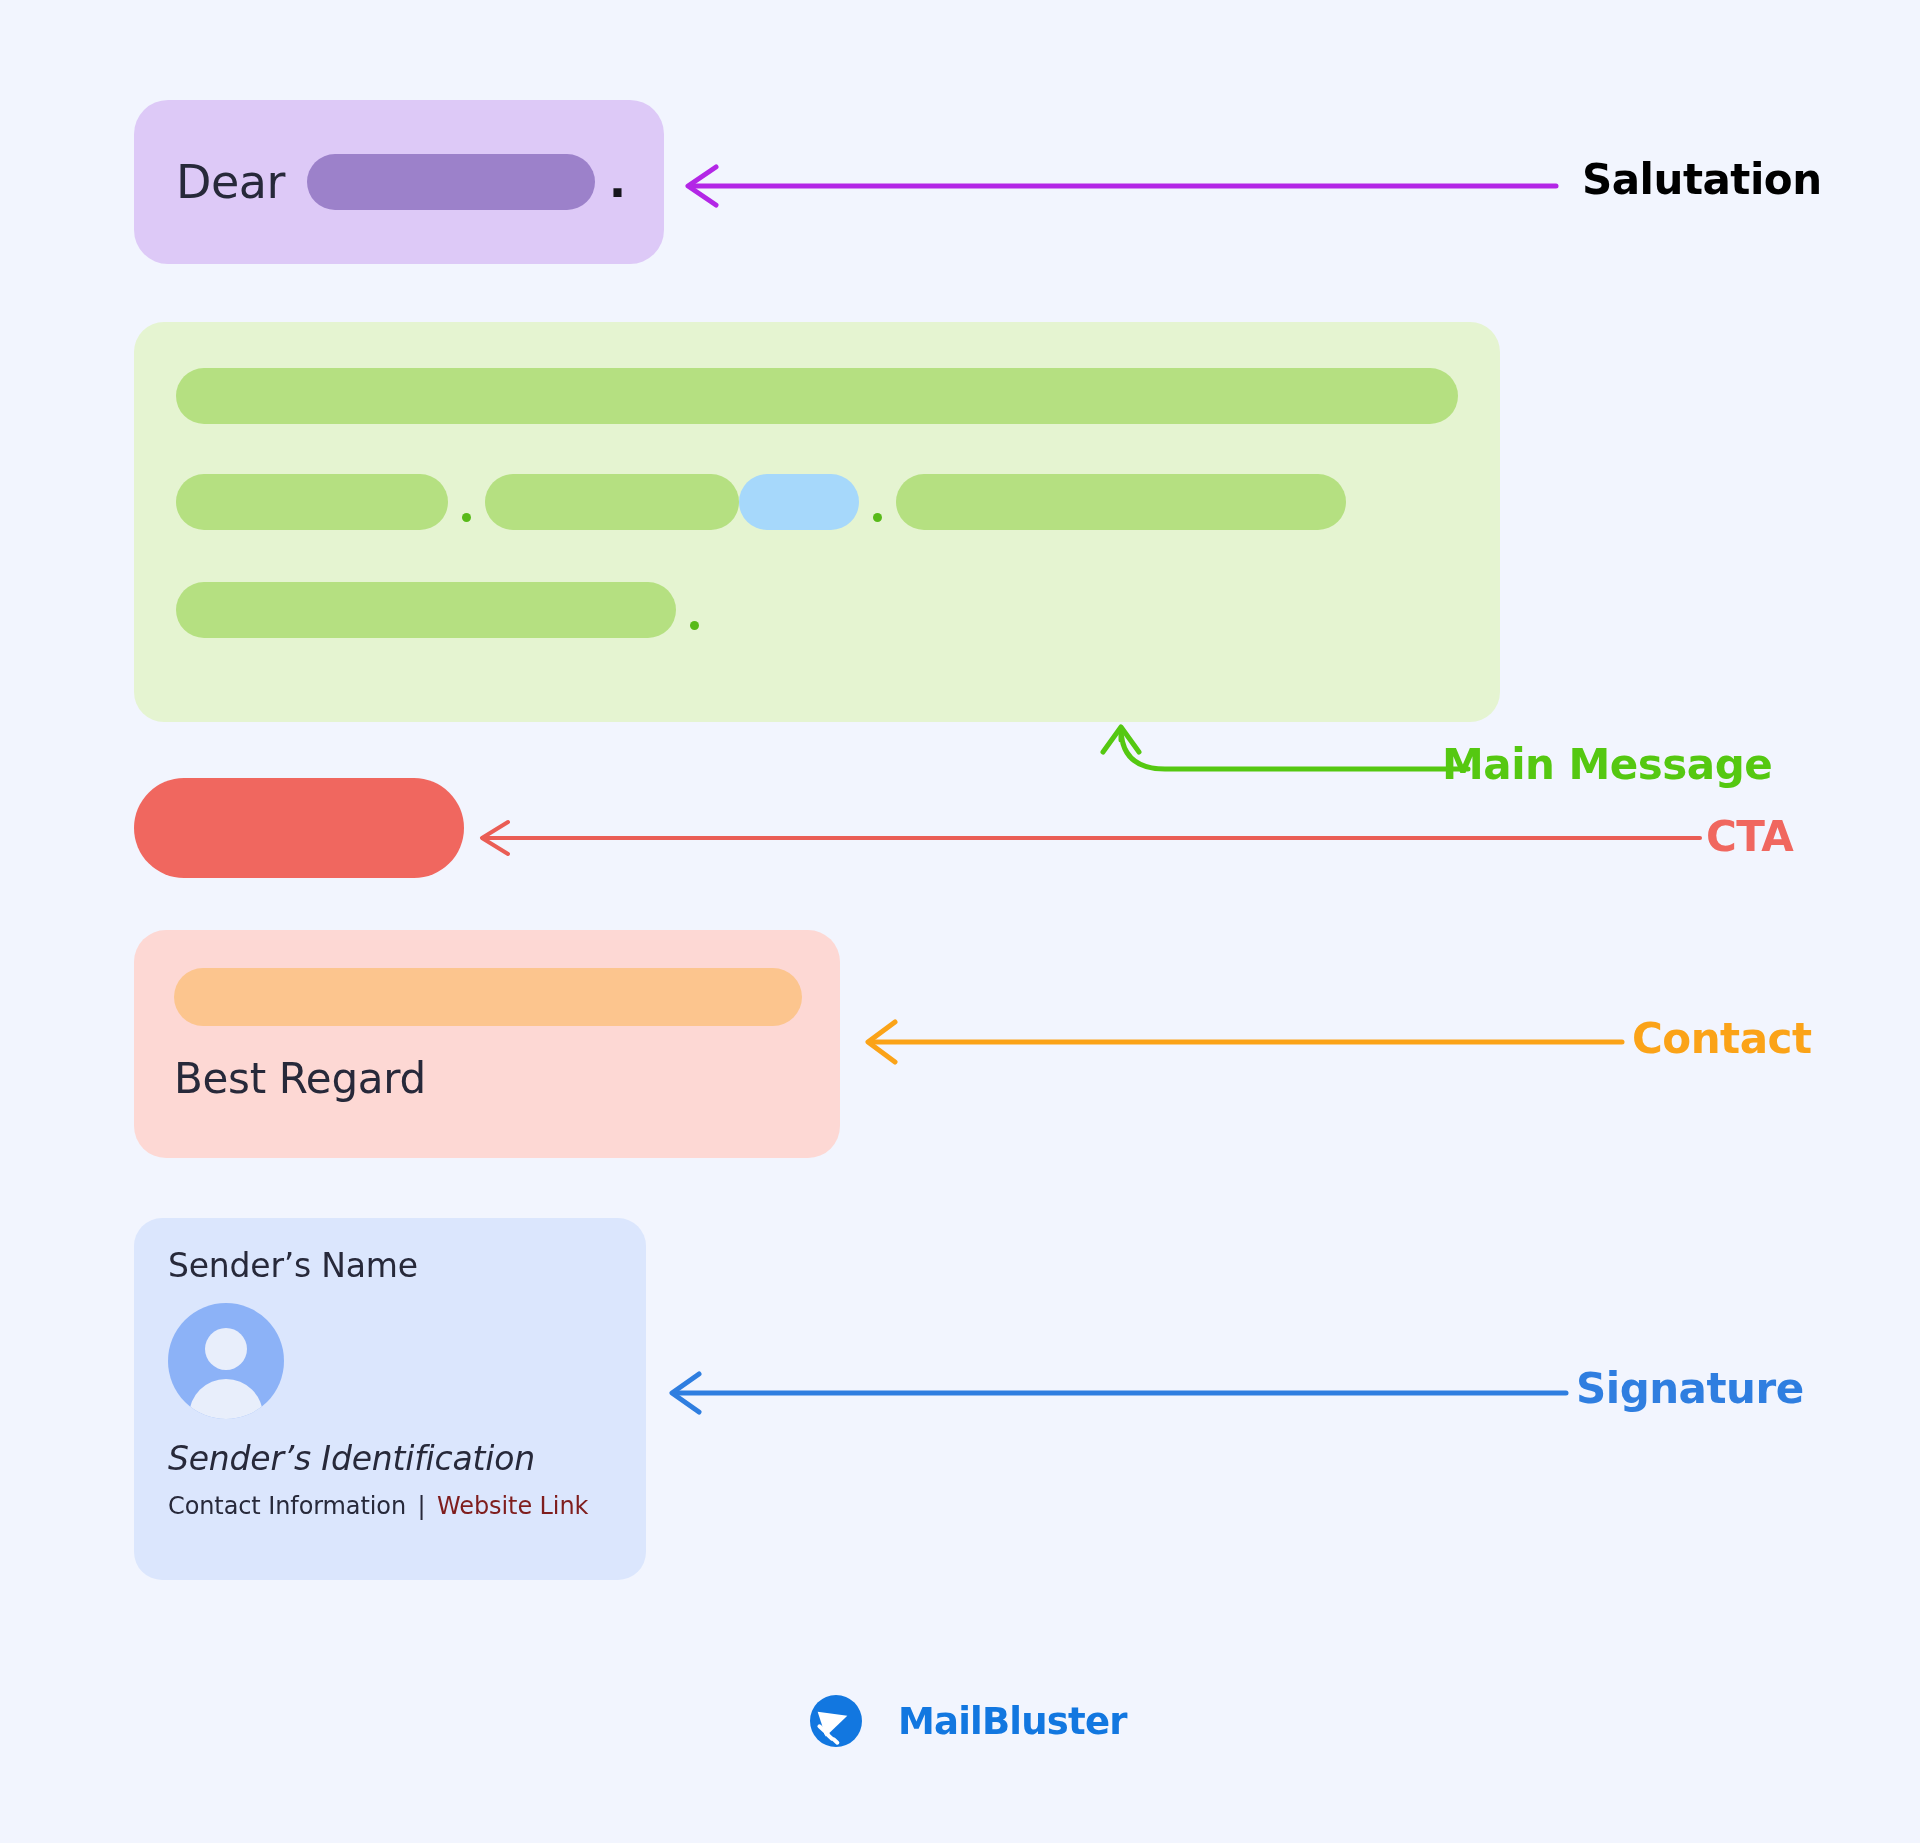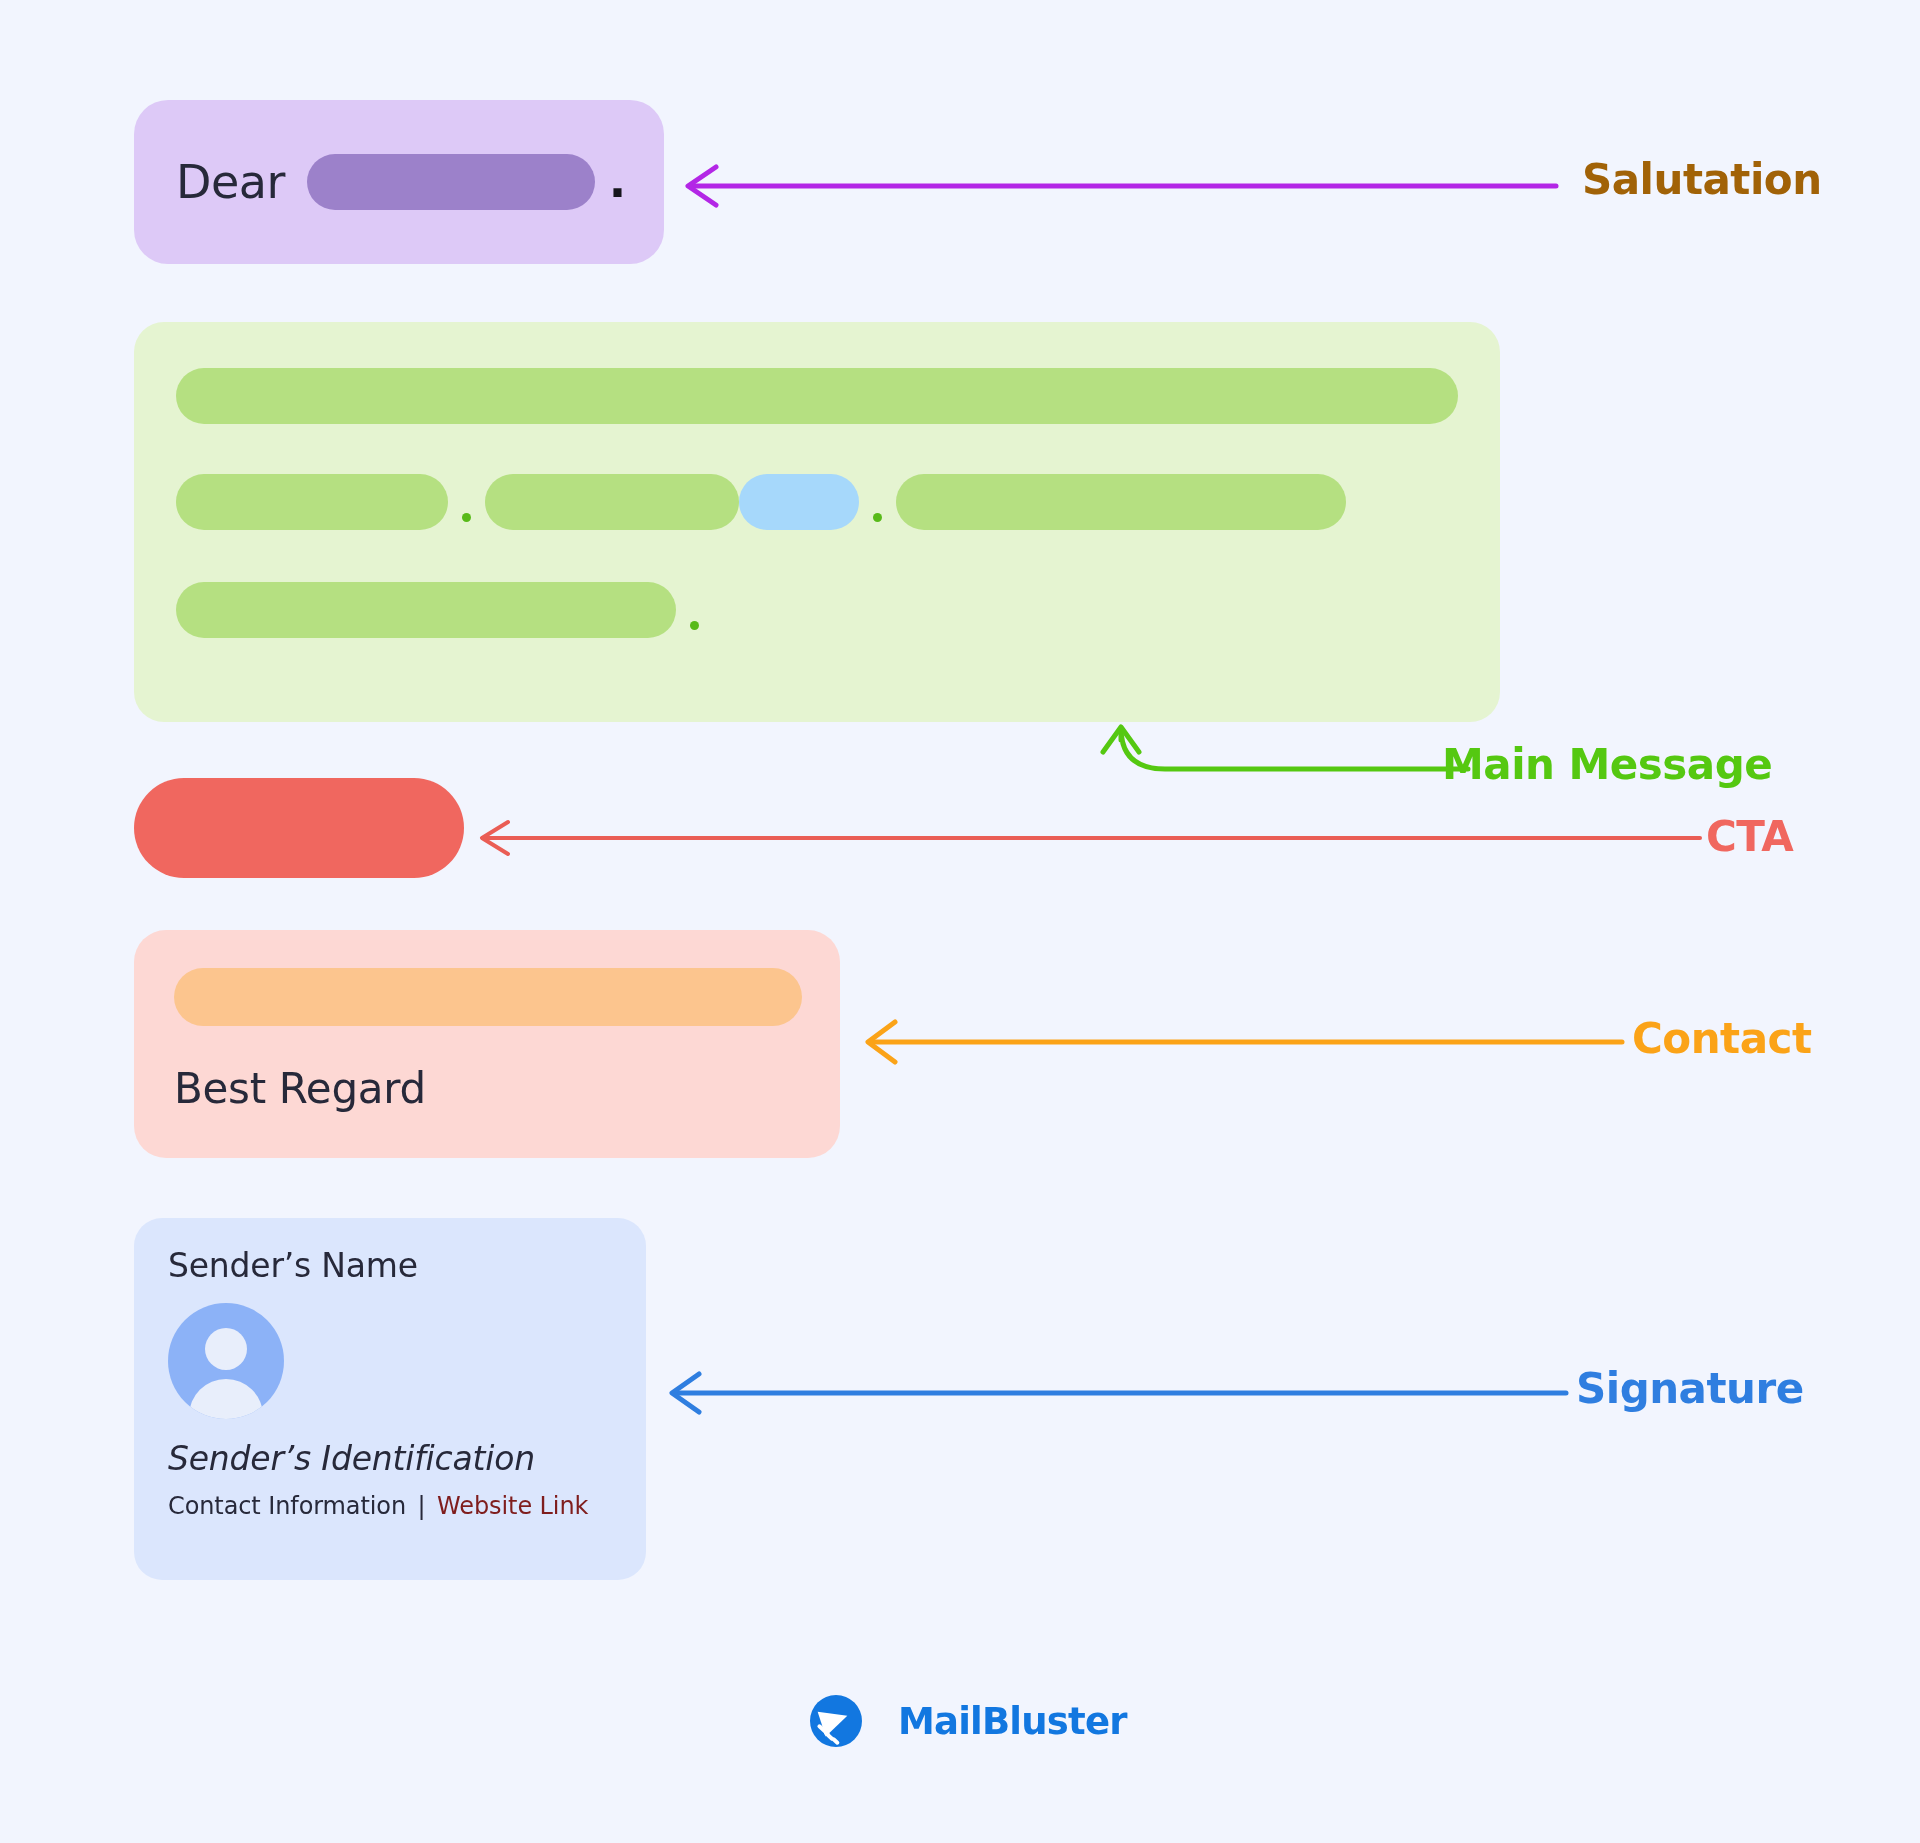--- a/index.html
+++ b/index.html
@@ -124,21 +124,21 @@
   }
   .closing-bar {
     width: 628px;
     height: 58px;
     background: #fcc58e;
     border-radius: 29px;
   }
   .best-regard {
     font-size: 42px;
     color: #27293a;
-    margin-top: 38px;
+    margin-top: 28px;
     font-family: "DejaVu Sans", "Liberation Sans", sans-serif;
     letter-spacing: -0.3px;
   }
 
   
   .signature-block {
     left: 134px;
     top: 1218px;
     width: 512px;
     height: 362px;
@@ -195,21 +195,21 @@
   .website-link { color: #7f1d1d; margin-top: 20px; }
 
   
   .label {
     position: absolute;
     font-weight: 700;
     font-family: "DejaVu Sans", "Liberation Sans", sans-serif;
     white-space: nowrap;
     letter-spacing: -0.5px;
   }
-  .label-salutation { left: 1582px; top: 155px;  font-size: 42px; color: #a16207; }
+  .label-salutation { left: 1582px; top: 155px;  font-size: 42px; color: #000000; }
   .label-main       { left: 1442px; top: 740px;  font-size: 42px; color: #55c811; }
   .label-cta        { left: 1706px; top: 812px;  font-size: 42px; color: #f0675f; }
   .label-closing    { left: 1632px; top: 1014px; font-size: 42px; color: #fba318; }
   .label-signature  { left: 1576px; top: 1364px; font-size: 42px; color: #2f7ee0; }
 
   
   #arrows {
     position: absolute;
     left: 0;
     top: 0;

